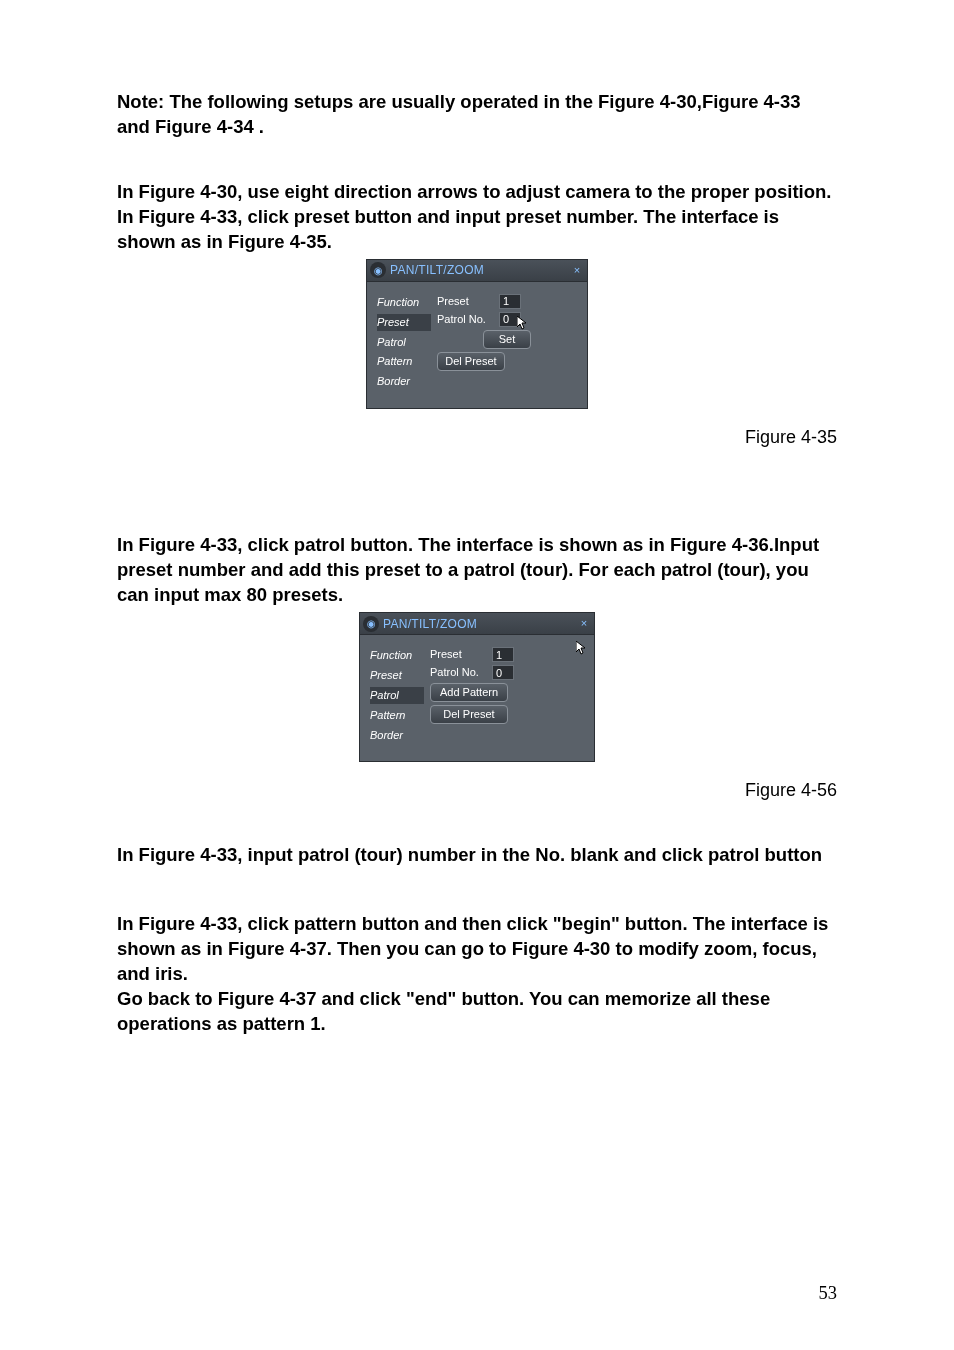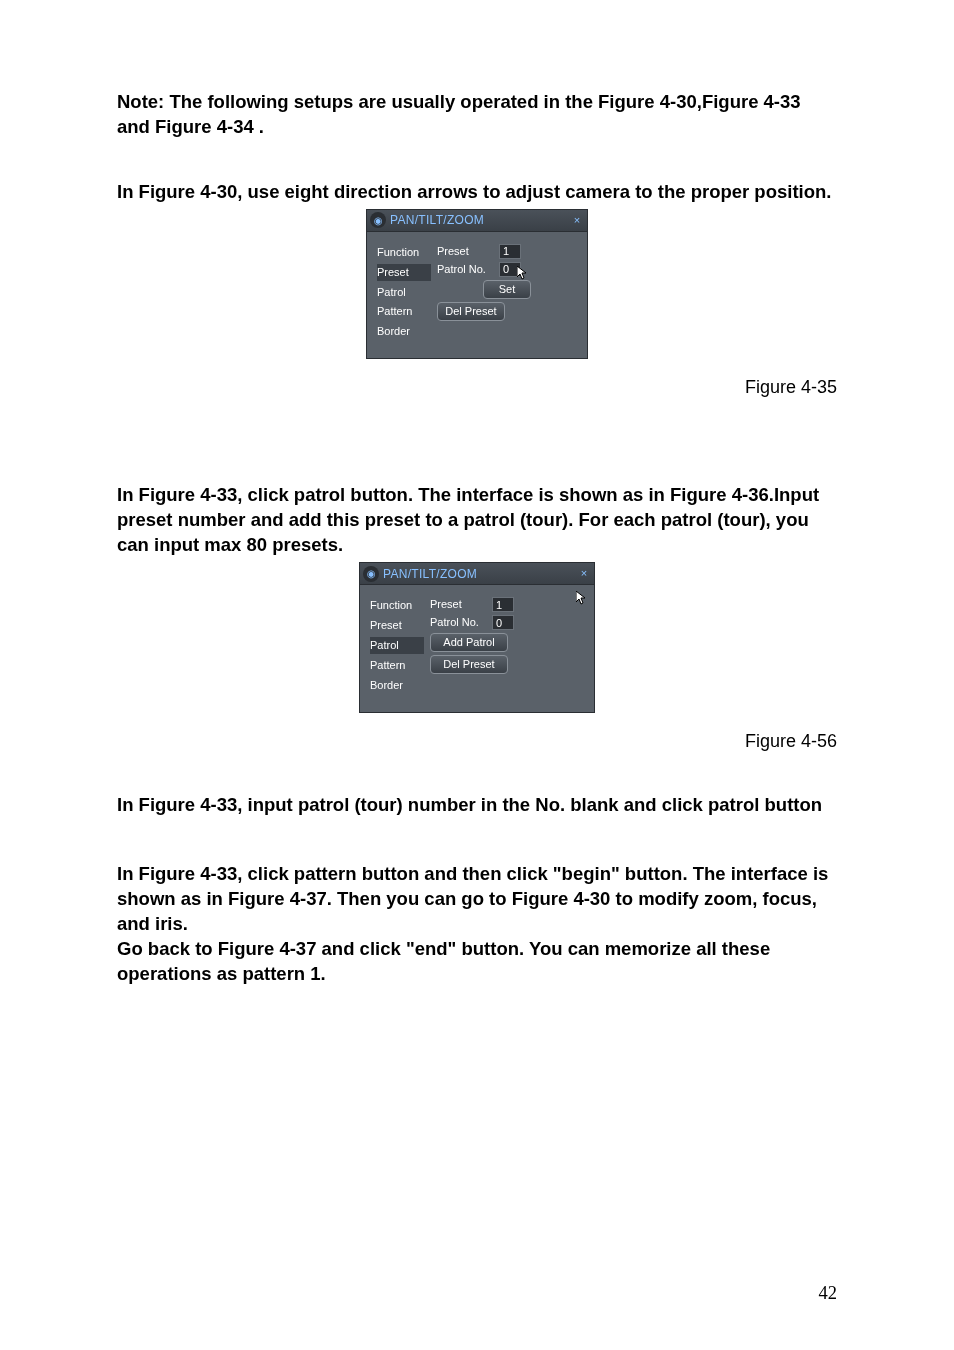--- a/index.html
+++ b/index.html
@@ -89,20 +89,21 @@
     .dialog-left {
       width: 54px;
       font-size: 11px;
       color: #ffffff;
       display: flex;
       flex-direction: column;
       gap: 3px;
     }
     .dialog-left .func-item {
       padding: 1px 0;
+      font-style: italic;
     }
     .dialog-left .sel {
       background: #3a4047;
     }
     .dialog-right {
       flex: 1;
       font-size: 11px;
       color: #ffffff;
       display: flex;
       flex-direction: column;
@@ -176,20 +177,21 @@
     }
   </style>
 </head>
 <body>
 
 <div class="page-content">
   <p class="para">Note: The following setups are usually operated in the Figure 4-30,Figure 4-33 and Figure 4-34 .</p>
   <div class="spacer-large"></div>
 
   <p class="para">In Figure 4-30, use eight direction arrows to adjust camera to the proper position.</p>
+  <p class="para">In Figure 4-33, click preset button and input preset number. The interface is shown as in Figure 4-35.</p>
 
   <div class="dialog-wrapper">
     <div class="dialog">
       <div class="dialog-titlebar">
         <div class="dialog-logo">◉</div>
         <div class="dialog-title">PAN/TILT/ZOOM</div>
         <div class="dialog-close">×</div>
       </div>
       <div class="dialog-body">
         <div class="dialog-left">
@@ -249,21 +251,21 @@
         <div class="dialog-right">
           <div class="dialog-row">
             <span class="label">Preset</span>
             <input class="dialog-input" value="1" style="">
           </div>
           <div class="dialog-row">
             <span class="label">Patrol No.</span>
             <input class="dialog-input" value="0" style="">
           </div>
           <div class="btn-row">
-            <span class="dialog-btn wide">Add Patrol</span>
+            <span class="dialog-btn wide">Add Pattern</span>
           </div>
           <div class="btn-row">
             <span class="dialog-btn wide">Del Preset</span>
           </div>
         </div>
         <span class="cursor-overlay" style="right:6px; top:6px;">
           <svg width="12" height="14" viewBox="0 0 12 14">
               <path d="M0,0 L0,11 L3,8 L5,13 L7,12 L5,7 L9,7 Z"></path>
             </svg>
         </span>
@@ -274,13 +276,13 @@
 
   <div class="spacer-large"></div>
   <p class="para">In Figure 4-33, input patrol (tour) number in the No. blank and click patrol button</p>
 
   <div class="spacer-large"></div>
   <div class="spacer-small"></div>
   <p class="para">In Figure 4-33, click pattern button and then click "begin" button. The interface is shown as in Figure 4-37. Then you can go to Figure 4-30 to modify zoom, focus, and iris.</p>
   <p class="para">Go back to Figure 4-37 and click "end" button. You can memorize all these operations as pattern 1.</p>
 </div>
 
-<div class="page-num">42</div>
+<div class="page-num">53</div>
 
 </body></html>

